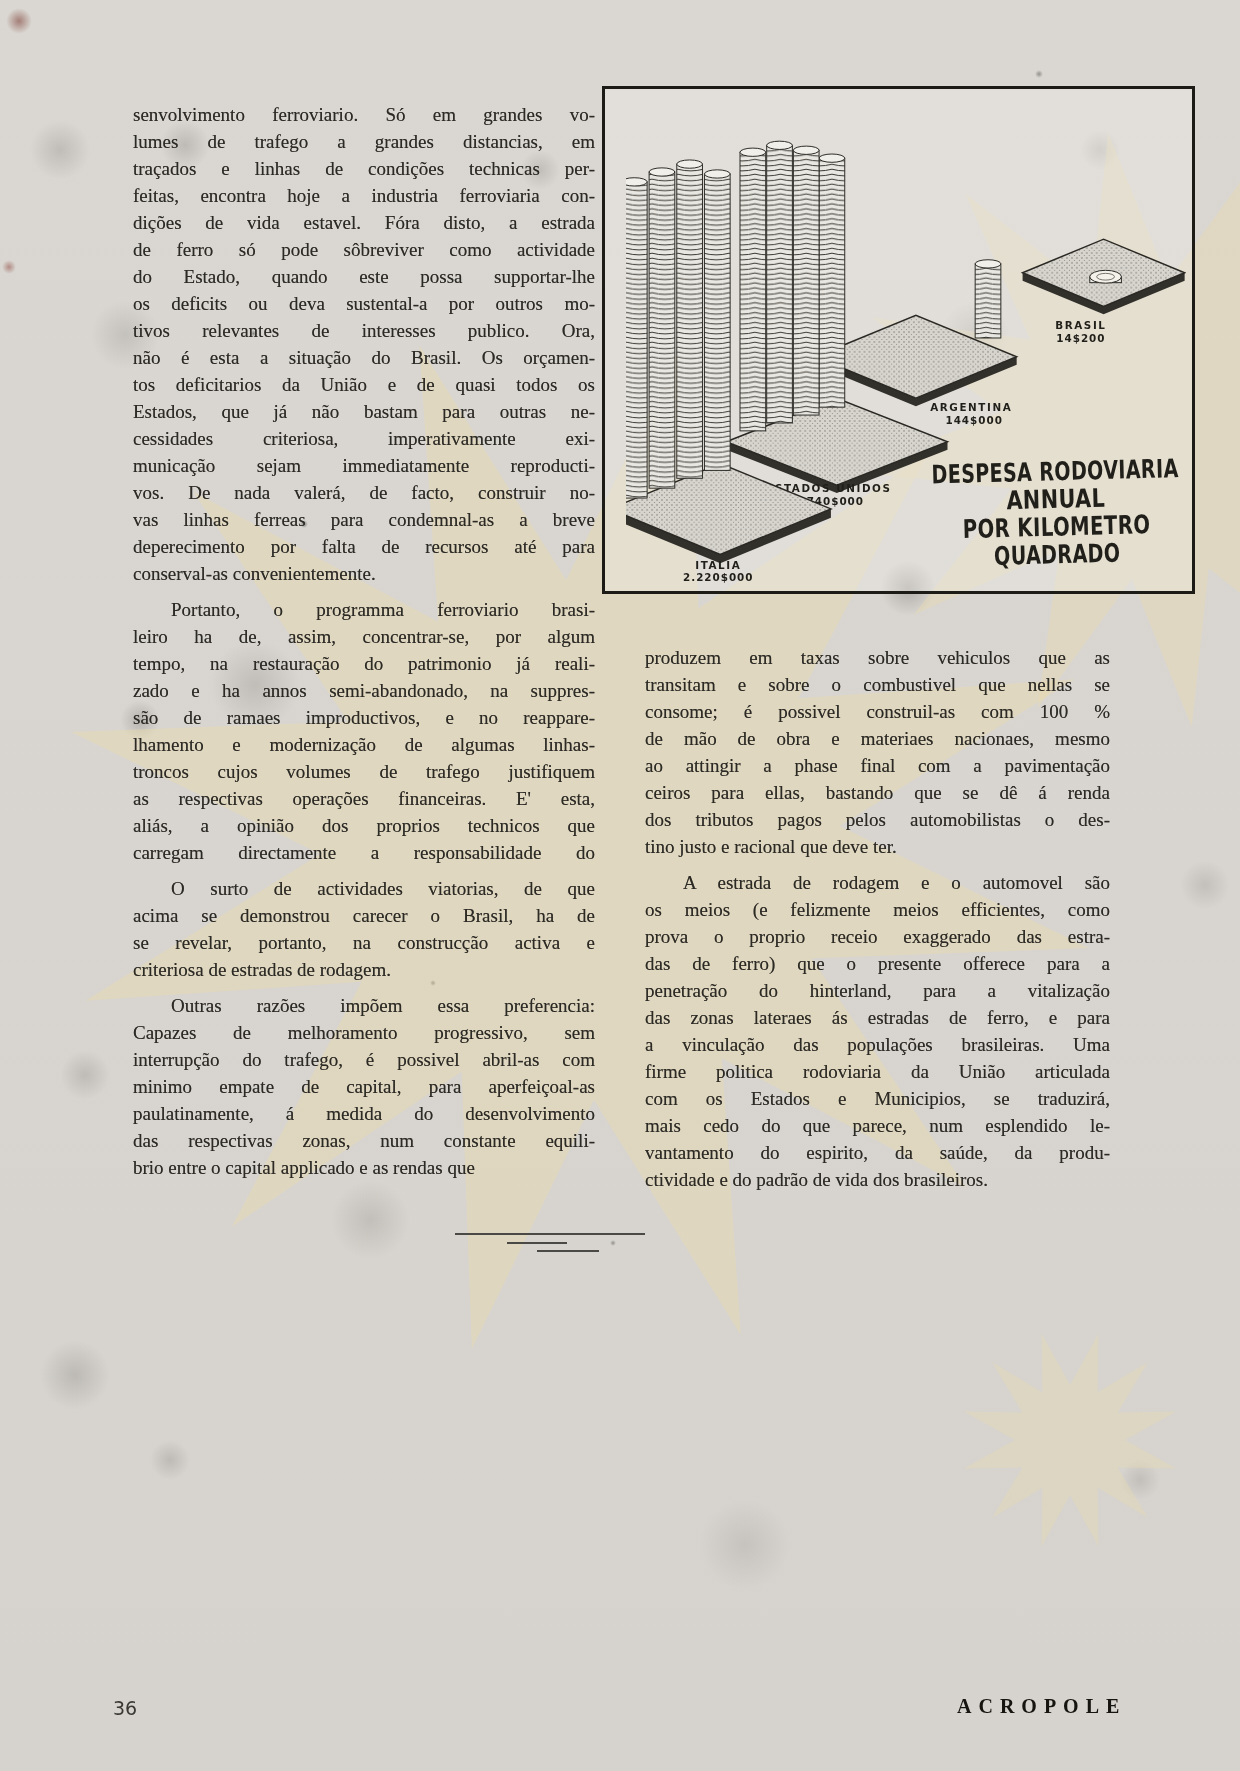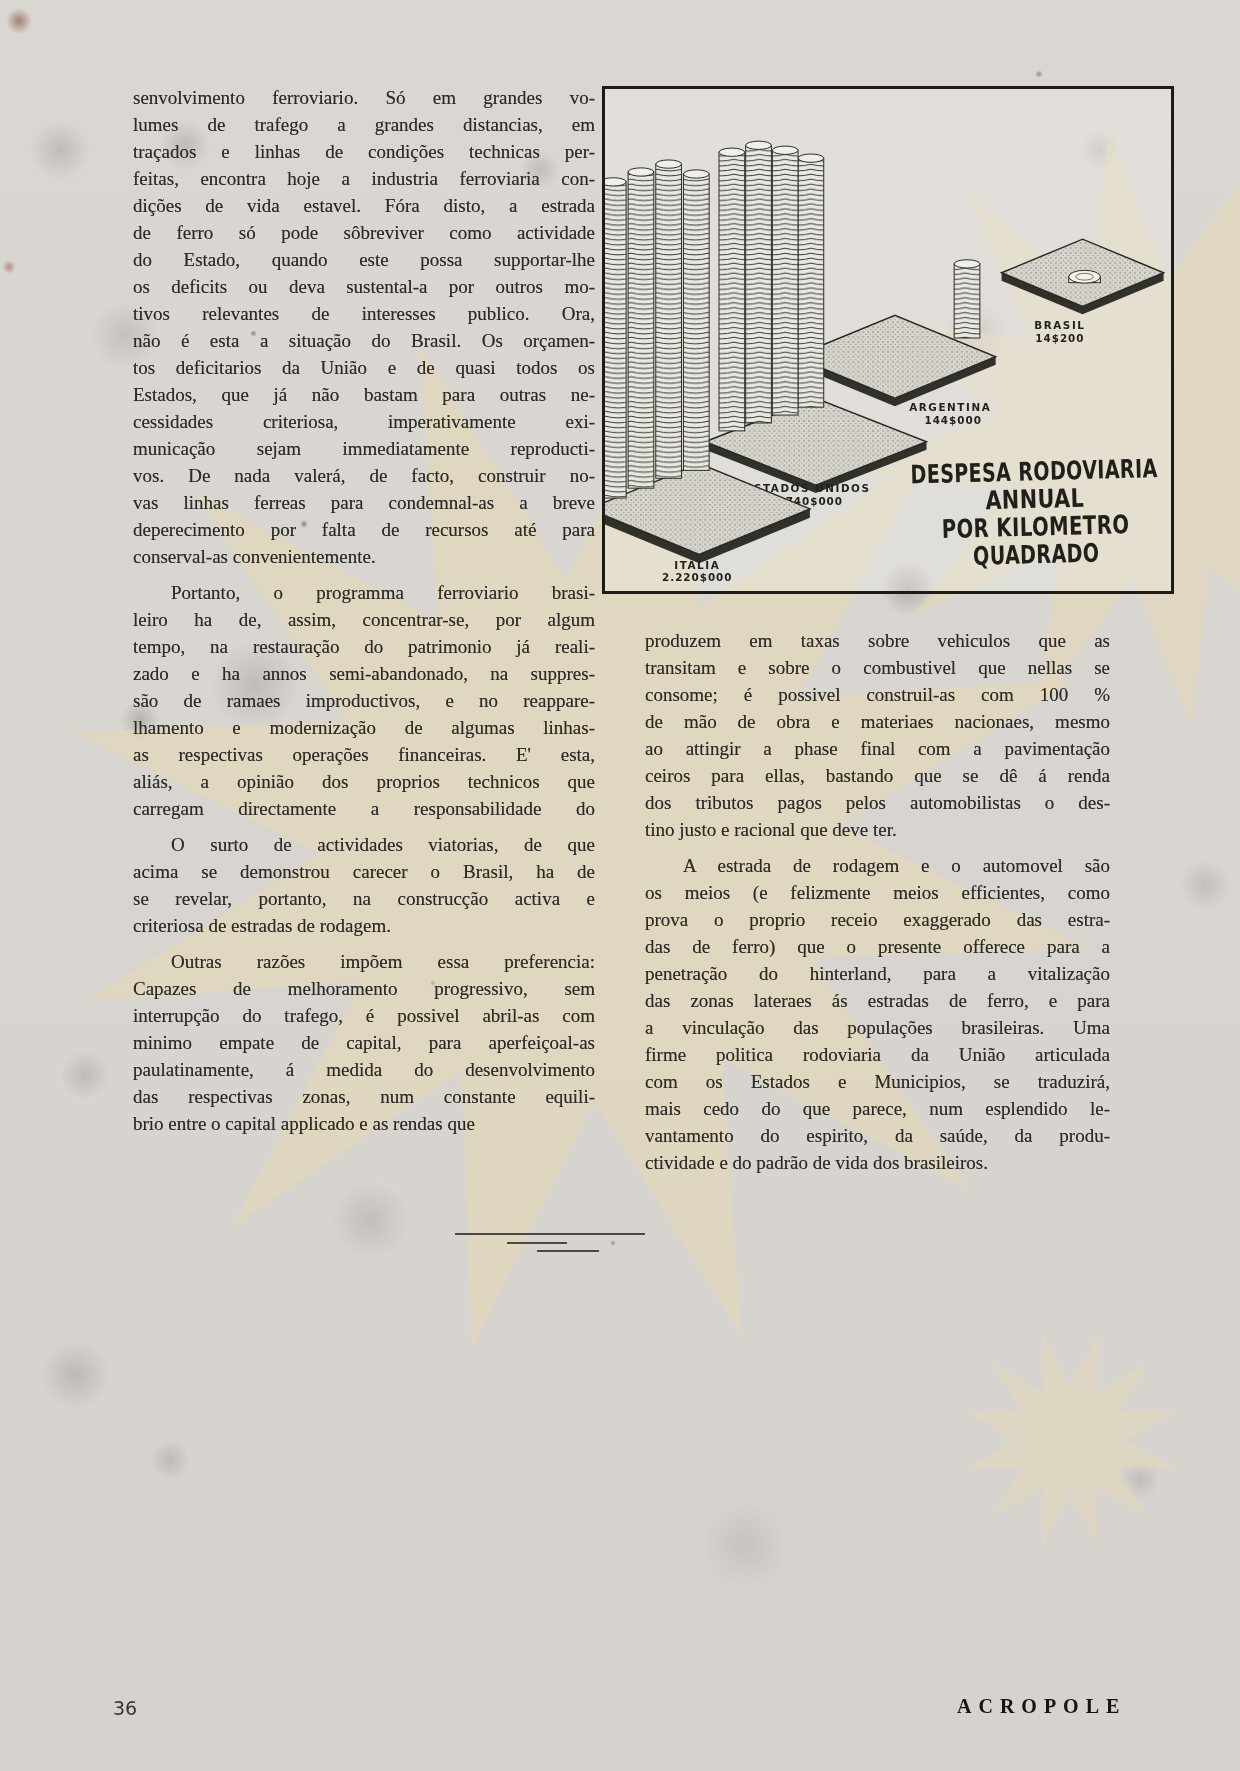--- a/index.html
+++ b/index.html
@@ -41,37 +41,38 @@
     position:absolute;
     font-family:"Liberation Serif","DejaVu Serif",serif;
     font-size:19px;
     line-height:27px;
     color:#2c2a25;
     text-shadow:0 0 .4px rgba(44,42,37,.55);
   }
   .col-left{left:133px;top:84px;width:462px;}
   .col-right{left:645px;top:627px;width:465px;}
   .para{margin-top:9px;}
-  .para:first-child{margin-top:0;}
+  .para:first-child{margin-top:17px;}
   .line{
     text-align:justify;
     text-align-last:justify;
     height:27px;line-height:27px;
     overflow:hidden;
   }
   .line.last{text-align-last:left;}
   .para.indent .line:first-child{text-indent:38px;}
   
   .chart{
     position:absolute;left:602px;top:86px;
     width:566px;height:502px;
     border:3px solid #1d1b15;
     background:rgba(238,236,230,.40);
     box-sizing:content-box;
     margin:0;
+    padding-left:21px;
   }
   .chart svg{display:block;}
   .chart text{
     font-family:"DejaVu Sans","Liberation Sans",sans-serif;
     font-weight:bold;fill:#201f1a;
   }
   .c-label{font-size:10.5px;letter-spacing:1.6px;}
   .c-value{font-size:10.5px;letter-spacing:1px;}
   .c-title{font-size:26px;letter-spacing:0.5px;fill:#16140e;}
   
@@ -127,20 +128,21 @@
         <div class="line">deperecimento por falta de recursos até para</div>
         <div class="line last">conserval-as convenientemente.</div>
       </div>
       <div class="para indent">
         <div class="line">Portanto, o programma ferroviario brasi-</div>
         <div class="line">leiro ha de, assim, concentrar-se, por algum</div>
         <div class="line">tempo, na restauração do patrimonio já reali-</div>
         <div class="line">zado e ha annos semi-abandonado, na suppres-</div>
         <div class="line">são de ramaes improductivos, e no reappare-</div>
         <div class="line">lhamento e modernização de algumas linhas-</div>
+        <div class="line">troncos cujos volumes de trafego justifiquem</div>
         <div class="line">as respectivas operações financeiras.  E' esta,</div>
         <div class="line">aliás, a opinião dos proprios technicos que</div>
         <div class="line">carregam directamente a responsabilidade do</div>
       </div>
       <div class="para indent">
         <div class="line">O surto de actividades viatorias, de que</div>
         <div class="line">acima se demonstrou carecer o Brasil, ha de</div>
         <div class="line">se revelar, portanto, na construcção activa e</div>
         <div class="line last">criteriosa de estradas de rodagem.</div>
       </div>

